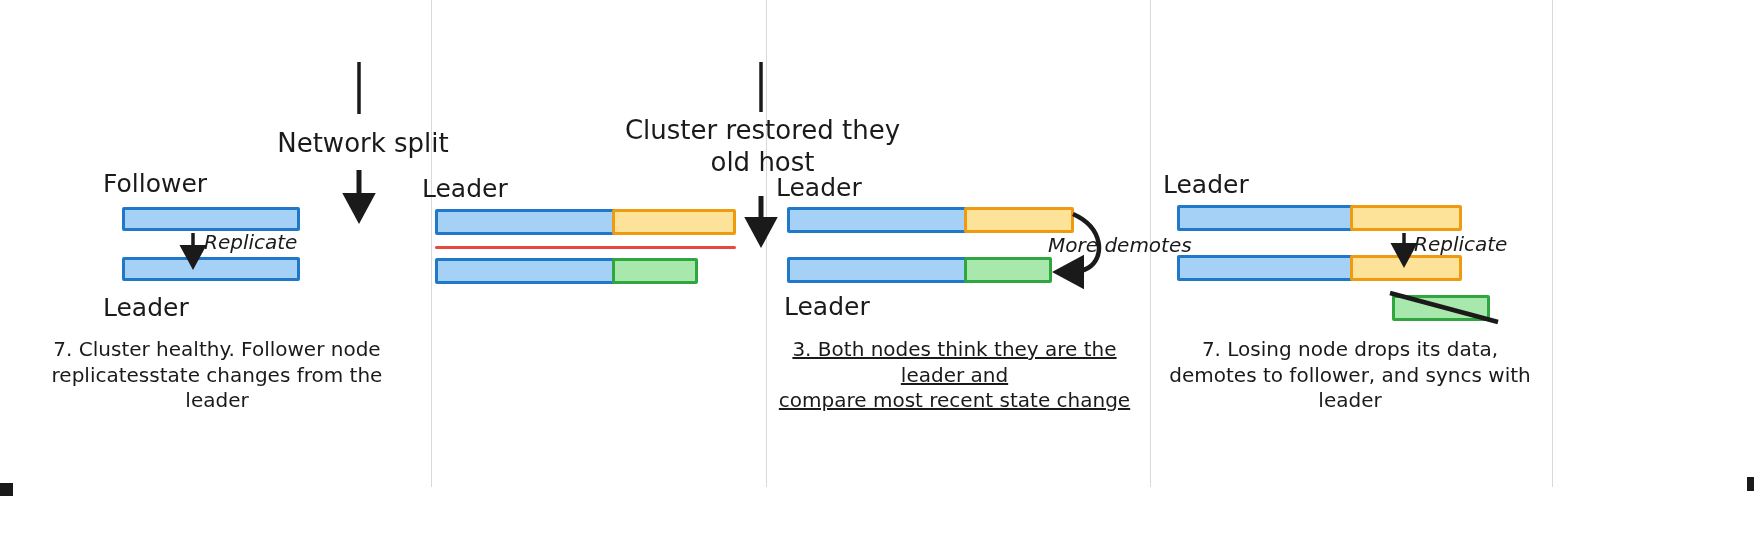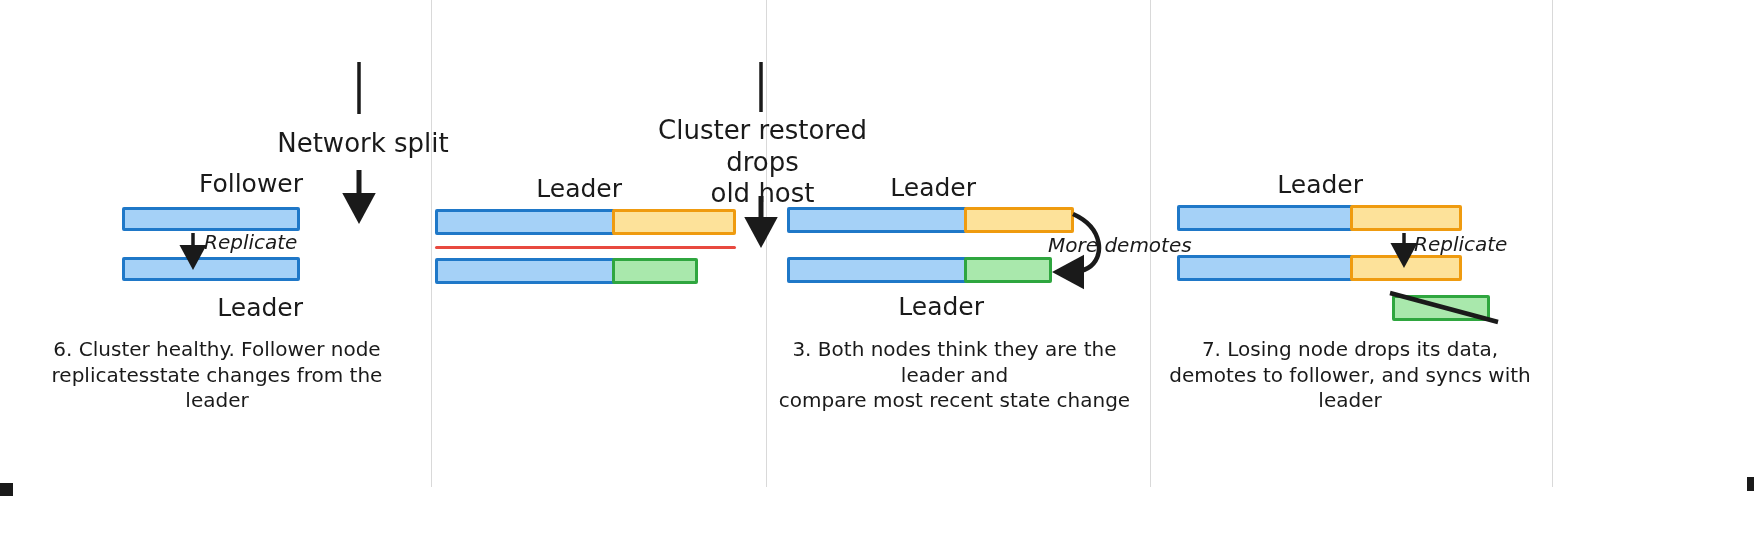--- a/index.html
+++ b/index.html
@@ -38,21 +38,21 @@
   }
   .bar-green {
     background: #a9e8ac;
     border: 3px solid #2fa63f;
   }
 
   .node-label {
     position: absolute;
     font-size: 25px;
     line-height: 1;
-    text-align: right;
+    text-align: left;
     white-space: nowrap;
     color: #1a1a1a;
   }
 
   .caption {
     position: absolute;
     font-size: 20px;
     line-height: 1.28;
     text-align: center;
     color: #1a1a1a;
@@ -110,34 +110,34 @@
 
 <div class="stage">
 
   <div class="divider" style="left:431px; top:0; height:487px;"></div>
   <div class="divider" style="left:766px; top:0; height:487px;"></div>
   <div class="divider" style="left:1150px; top:0; height:487px;"></div>
   <div class="divider" style="left:1552px; top:0; height:487px;"></div>
 
   <div class="step-title" style="left:258px; top:128px; width:210px;">Network split</div>
 
-  <div class="step-title" style="left:620px; top:115px; width:285px;">Cluster restored drops
+  <div class="step-title" style="left:620px; top:115px; width:285px;">Cluster restored they
 old host</div>
 
   <div class="node-label" style="left:103px; top:171px; width:200px;">Follower</div>
 
   <div class="bar bar-blue" style="left:122px; top:207px; width:178px; height:24px;"></div>
 
   <div class="small-label" style="left:204px; top:232px;">Replicate</div>
 
   <div class="bar bar-blue" style="left:122px; top:257px; width:178px; height:24px;"></div>
 
   <div class="node-label" style="left:103px; top:295px; width:200px;">Leader</div>
 
-  <div class="caption" style="left:42px; top:337px; width:350px; white-space:pre-line;">6. Cluster healthy. Follower node
+  <div class="caption" style="left:42px; top:337px; width:350px; white-space:pre-line;">7. Cluster healthy. Follower node
 replicatesstate changes from the leader</div>
 
   <div class="node-label" style="left:422px; top:176px; width:200px;">Leader</div>
 
   <div class="bar bar-blue" style="left:435px; top:209px; width:180px; height:26px;"></div>
   <div class="bar bar-orange" style="left:612px; top:209px; width:124px; height:26px;"></div>
 
   <div class="redline" style="left:435px; top:246px; width:301px;"></div>
 
   <div class="bar bar-blue" style="left:435px; top:258px; width:180px; height:26px;"></div>
@@ -150,21 +150,21 @@
   <div class="bar bar-blue" style="left:787px; top:207px; width:180px; height:26px;"></div>
   <div class="bar bar-orange" style="left:964px; top:207px; width:110px; height:26px;"></div>
 
   <div class="bar bar-blue" style="left:787px; top:257px; width:180px; height:26px;"></div>
   <div class="bar bar-green" style="left:964px; top:257px; width:88px; height:26px;"></div>
 
   <div class="small-label" style="left:1048px; top:235px;">More demotes</div>
 
   <div class="node-label" style="left:784px; top:294px; width:200px;">Leader</div>
 
-  <div class="caption" style="left:762px; top:337px; width:385px; white-space:pre-line;">3. Both nodes think they are the leader and
+  <div class="caption" style="left:762px; top:337px; width:385px; white-space:pre-line;text-decoration:underline;">3. Both nodes think they are the leader and
 compare most recent state change</div>
 
   <div class="node-label" style="left:1163px; top:172px; width:200px;">Leader</div>
 
   <div class="bar bar-blue" style="left:1177px; top:205px; width:176px; height:26px;"></div>
   <div class="bar bar-orange" style="left:1350px; top:205px; width:112px; height:26px;"></div>
 
   <div class="small-label" style="left:1414px; top:234px;">Replicate</div>
 
   <div class="bar bar-blue" style="left:1177px; top:255px; width:176px; height:26px;"></div>

